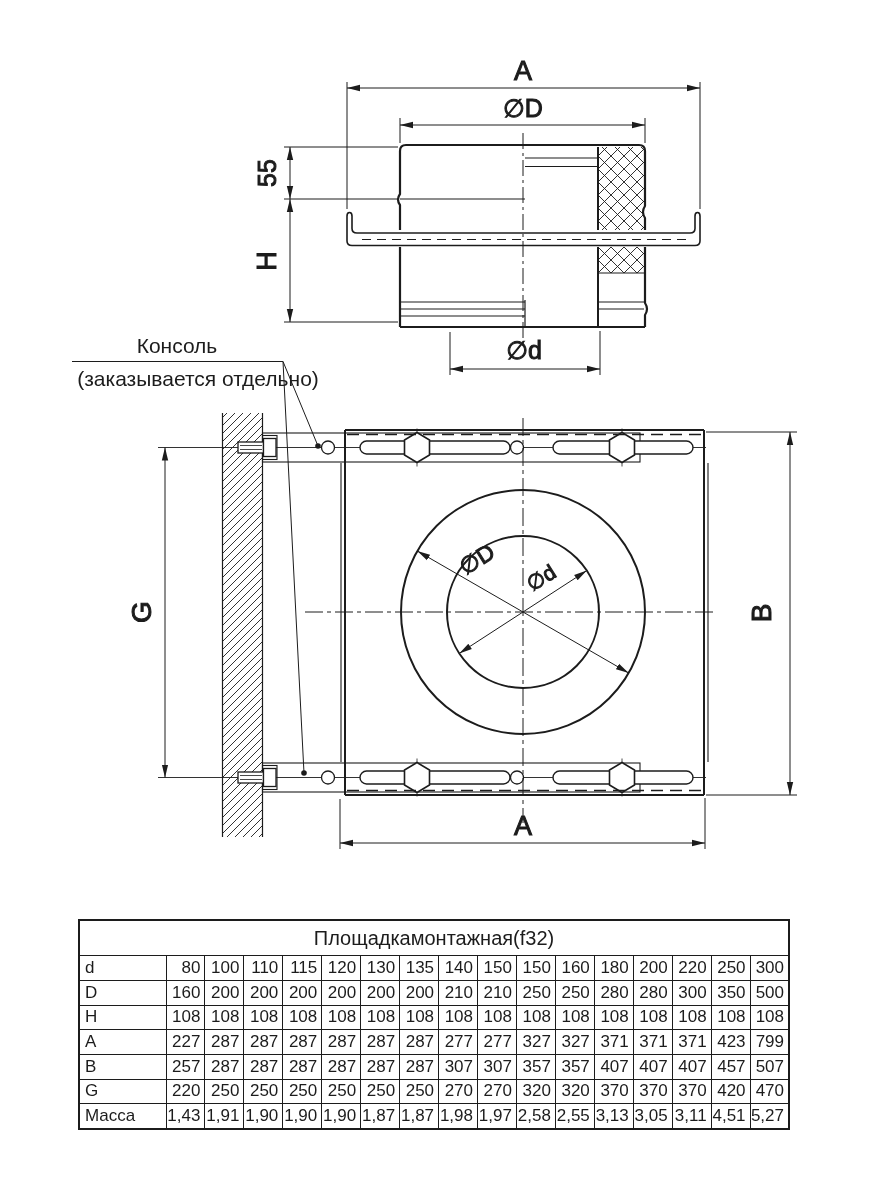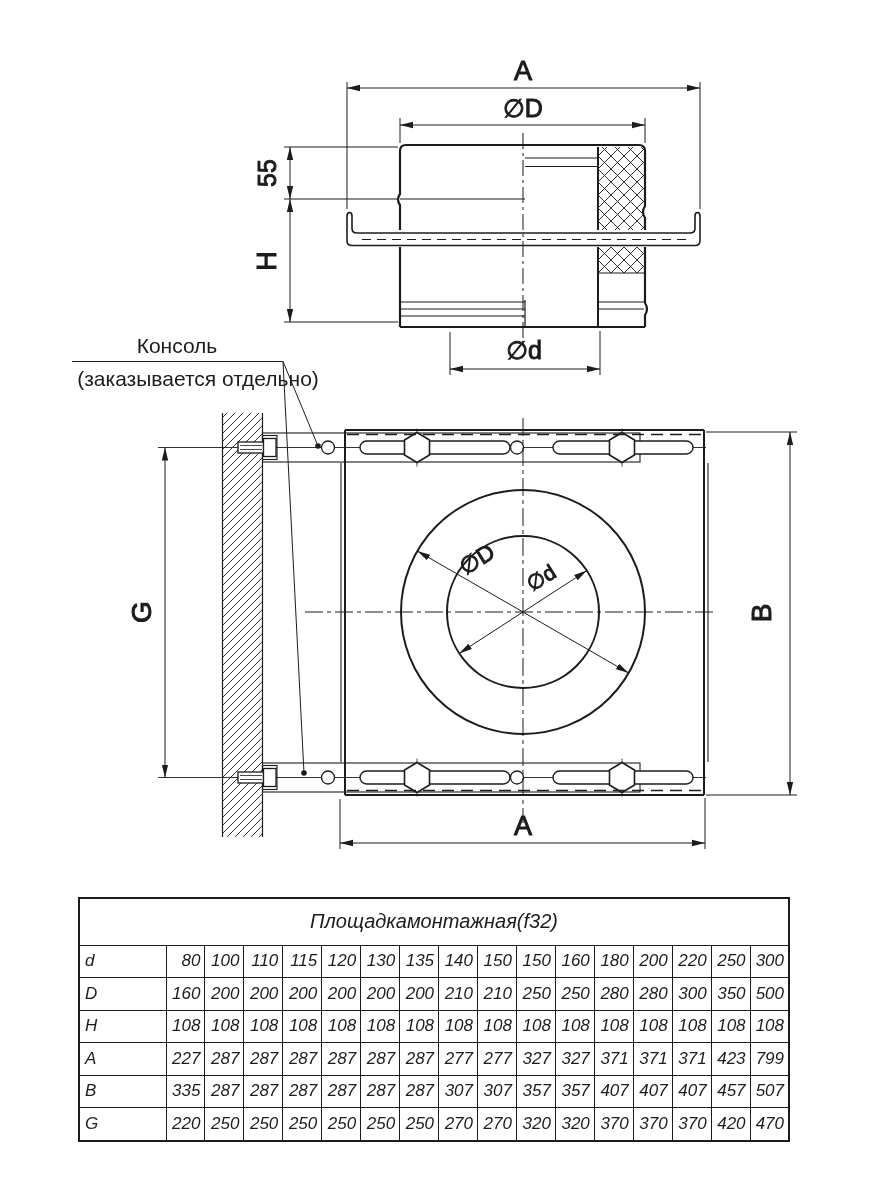--- a/index.html
+++ b/index.html
@@ -1,20 +1,20 @@
 <!DOCTYPE html>
 <html><head>
 <meta charset="utf-8">
 <style>
   html,body{margin:0;padding:0;background:#fff;}
   #page{position:relative;width:871px;height:1200px;background:#fff;overflow:hidden;
         font-family:"Liberation Sans",sans-serif;color:#1c1c1c;}
   #drawing{position:absolute;left:0;top:0;}
   svg text{font-family:"Liberation Sans",sans-serif;fill:#1c1c1c;}
-  .tbl-wrap{position:absolute;left:78px;top:897px;width:712px;height:245px;font-style:italic;}
+  .tbl-wrap{position:absolute;left:78px;top:919px;width:712px;height:211px;}
   .tbl-wrap table{width:100%;height:100%;border-collapse:collapse;table-layout:fixed;
                   border:2px solid #1c1c1c;}
   .tbl-wrap td{border:1px solid #1c1c1c;font-size:17px;text-align:right;
                padding:0 4px 0 0;white-space:nowrap;overflow:hidden;color:#1c1c1c;}
   .tbl-wrap td.title{text-align:center;font-size:20px;padding:0;height:29px;}
   .tbl-wrap td.rowlabel{text-align:left;padding:0 0 0 5px;}
 </style>
 </head>
 <body>
 
@@ -277,21 +277,21 @@
             <td>327</td>
             <td>327</td>
             <td>371</td>
             <td>371</td>
             <td>371</td>
             <td>423</td>
             <td>799</td>
           </tr>
           <tr>
             <td class="rowlabel">B</td>
-            <td>335</td>
+            <td>257</td>
             <td>287</td>
             <td>287</td>
             <td>287</td>
             <td>287</td>
             <td>287</td>
             <td>287</td>
             <td>307</td>
             <td>307</td>
             <td>357</td>
             <td>357</td>
@@ -313,17 +313,36 @@
             <td>270</td>
             <td>270</td>
             <td>320</td>
             <td>320</td>
             <td>370</td>
             <td>370</td>
             <td>370</td>
             <td>420</td>
             <td>470</td>
           </tr>
+          <tr>
+            <td class="rowlabel">Масса</td>
+            <td>1,43</td>
+            <td>1,91</td>
+            <td>1,90</td>
+            <td>1,90</td>
+            <td>1,90</td>
+            <td>1,87</td>
+            <td>1,87</td>
+            <td>1,98</td>
+            <td>1,97</td>
+            <td>2,58</td>
+            <td>2,55</td>
+            <td>3,13</td>
+            <td>3,05</td>
+            <td>3,11</td>
+            <td>4,51</td>
+            <td>5,27</td>
+          </tr>
         </tbody>
   </table>
 </div>
 
 </div>
 
 </body></html>

